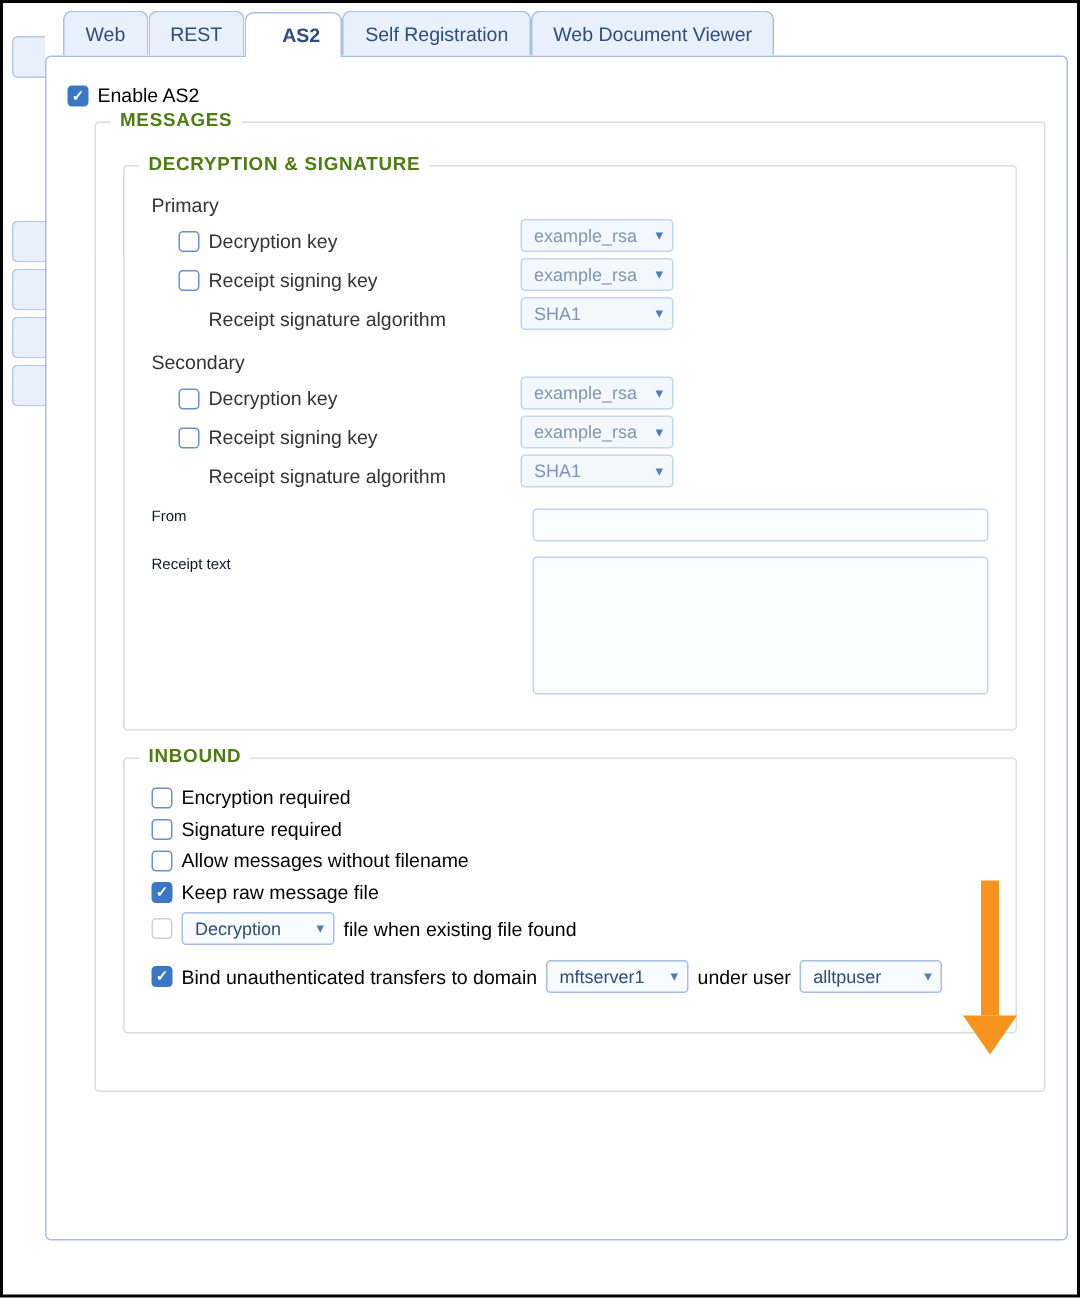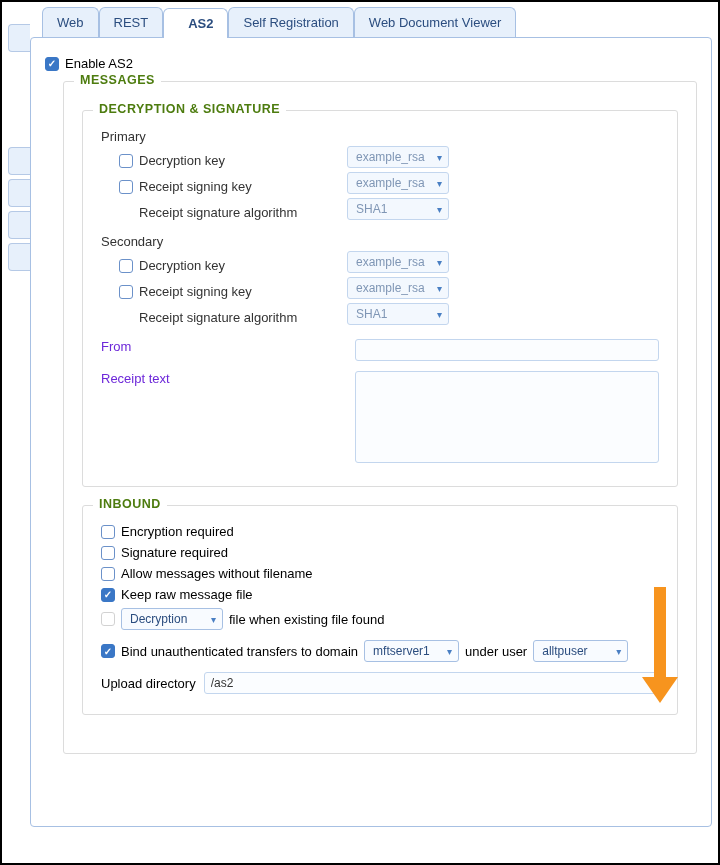--- a/index.html
+++ b/index.html
@@ -183,22 +183,22 @@
       width: 100%;
     }
     .from-row, .receipt-row {
       display: flex;
       align-items: flex-start;
       gap: 0;
       margin-top: 10px;
     }
     .from-row .label, .receipt-row .label {
       width: 254px;
-      font-size: 13px;
-      color: #6d28d9;
+      font-size: 10px;
+      color: #0f172a;
     }
     .from-row .field, .receipt-row .field {
       flex: 1;
     }
     .inbound-row {
       display: flex;
       align-items: center;
       gap: 6px;
       margin-bottom: 6px;
       font-size: 13px;
@@ -375,24 +375,20 @@
               <span>mftserver1</span>
               <span class="chevron">▾</span>
             </div>
           <span>under user</span>
           <div class="select-box active" style="min-width:95px">
               <span>alltpuser</span>
               <span class="chevron">▾</span>
             </div>
         </div>
 
-        <div class="upload-row">
-          <span>Upload directory</span>
-          <input class="text-input" value="/as2" style="">
-        </div>
       </div>
 
     </div>
   </div>
 </div>
 
 <div class="arrow-annotation">
   <div class="arrow-shaft"></div>
   <div class="arrow-head"></div>
 </div>

